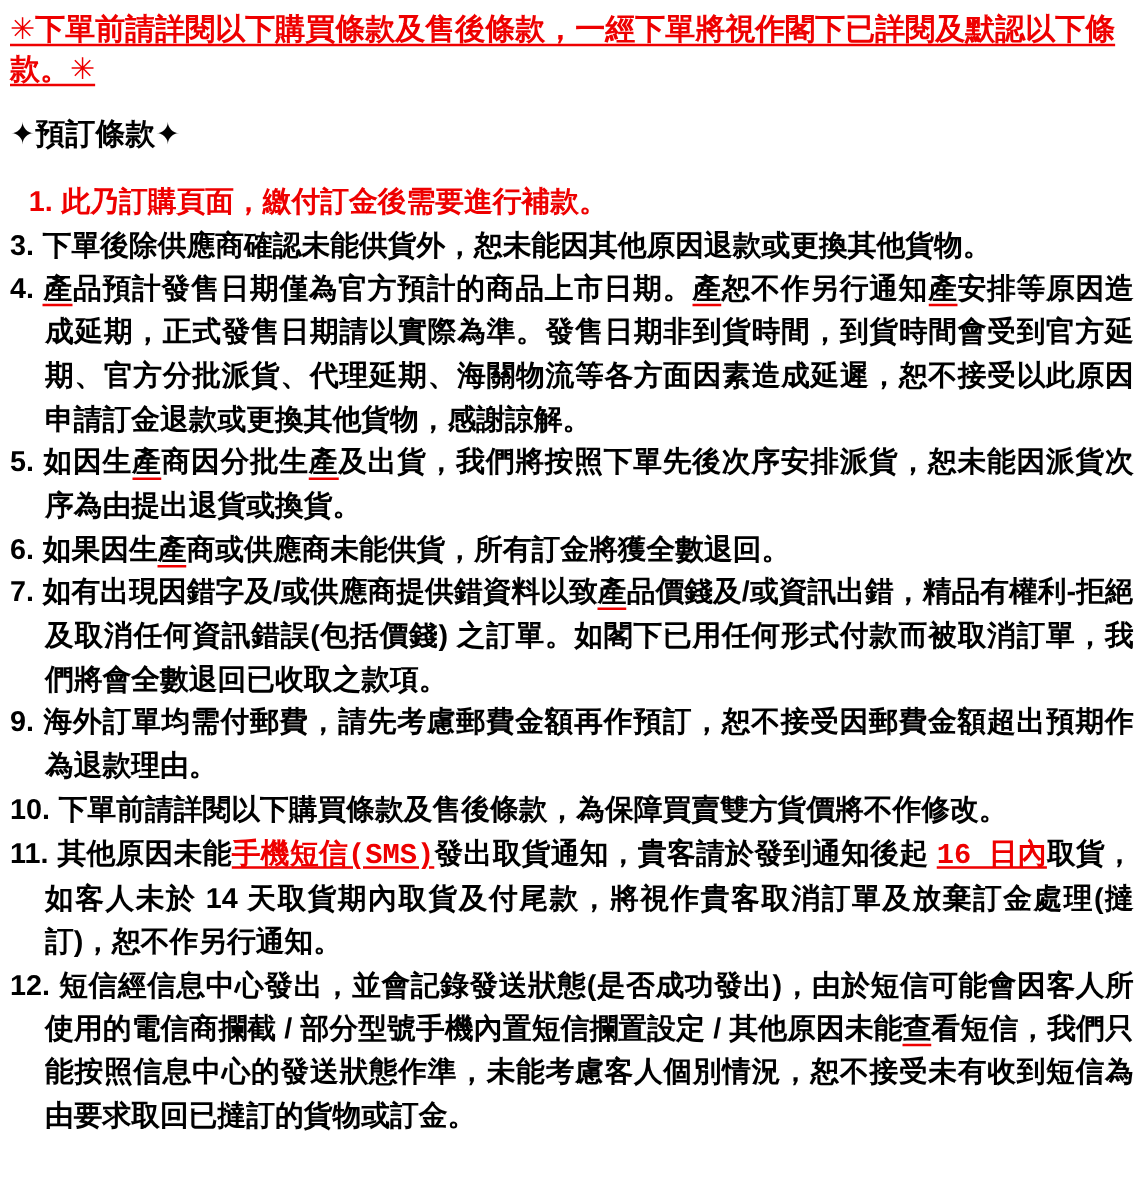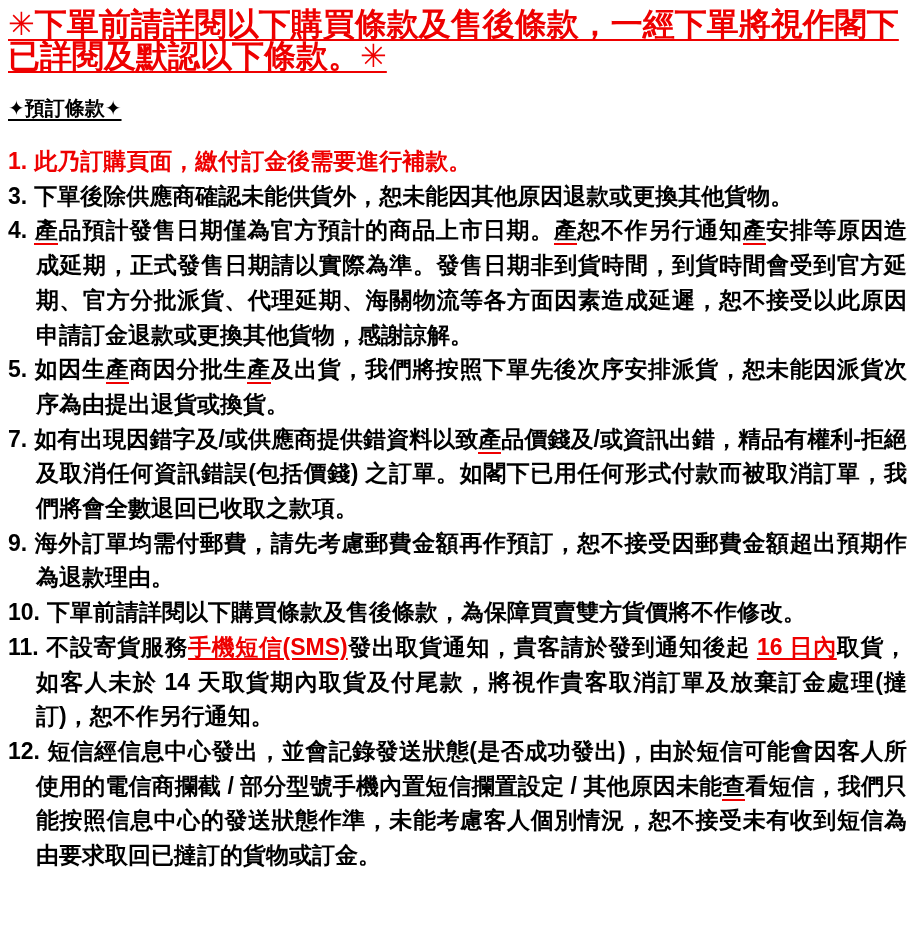--- a/index.html
+++ b/index.html
@@ -14,76 +14,77 @@
     width:913px;height:948px;overflow:hidden;
     background:var(--bg);
     color:var(--text);
     font-family:"Liberation Sans","DejaVu Sans",sans-serif;
     font-weight:700;
   }
   .page{padding:8px 6px 0 8px;}
 
   .notice{
     color:var(--red);
-    font-size:32px;
+    font-size:24px;
     line-height:32px;
     text-decoration:underline;
     text-decoration-thickness:2px;
     text-underline-offset:4px;
     margin:0 0 20px 0;
   }
   .section-title{
-    font-size:20px;
+    font-size:24px;
     line-height:32px;
-    text-decoration:underline;
     text-decoration-thickness:2px;
     text-underline-offset:4px;
     margin:0 0 20px 0;
   }
   ol.terms{
     list-style:none;
     margin:0;padding:0;
   }
   ol.terms li{
     font-size:23px;
     line-height:34.7px;
     padding-left:28px;
     text-indent:-28px;
     text-align:justify;
   }
   ol.terms li .num{
     padding-right:7px;
     white-space:nowrap;
   }
-  ol.terms li.red{color:var(--red);}
+  ol.terms li.red{color:var(--red);margin-left:15px;}
 
   .seg-red-u{
     color:var(--red);
     text-decoration:underline;
     text-decoration-thickness:2px;
     text-underline-offset:3px;
+    font-family:Liberation Mono, monospace;
   }
   .seg-mark{
     border-bottom:2px solid var(--red);
   }
 </style>
 </head>
 <body>
 
 <div class="page">
 
   <div class="notice">✳下單前請詳閱以下購買條款及售後條款，一經下單將視作閣下已詳閱及默認以下條款。✳</div>
 
   <div class="section-title">✦預訂條款✦</div>
 
   <ol class="terms">
       <li class="red"><span class="num">1.</span><span>此乃訂購頁面，繳付訂金後需要進行補款。</span></li>
       <li><span class="num">3.</span><span>下單後除供應商確認未能供貨外，恕未能因其他原因退款或更換其他貨物。</span></li>
       <li><span class="num">4.</span><span class="seg-mark">產</span><span>品預計發售日期僅為官方預計的商品上市日期。</span><span class="seg-mark">產</span><span>恕不作另行通知</span><span class="seg-mark">產</span><span>安排等原因造成延期，正式發售日期請以實際為準。發售日期非到貨時間，到貨時間會受到官方延期、官方分批派貨、代理延期、海關物流等各方面因素造成延遲，恕不接受以此原因申請訂金退款或更換其他貨物，感謝諒解。</span></li>
       <li><span class="num">5.</span><span>如因生</span><span class="seg-mark">產</span><span>商因分批生</span><span class="seg-mark">產</span><span>及出貨，我們將按照下單先後次序安排派貨，恕未能因派貨次序為由提出退貨或換貨。</span></li>
+      <li><span class="num">6.</span><span>如果因生</span><span class="seg-mark">產</span><span>商或供應商未能供貨，所有訂金將獲全數退回。</span></li>
       <li><span class="num">7.</span><span>如有出現因錯字及/或供應商提供錯資料以致</span><span class="seg-mark">產</span><span>品價錢及/或資訊出錯，精品有權利-拒絕及取消任何資訊錯誤(包括價錢) 之訂單。如閣下已用任何形式付款而被取消訂單，我們將會全數退回已收取之款項。</span></li>
       <li><span class="num">9.</span><span>海外訂單均需付郵費，請先考慮郵費金額再作預訂，恕不接受因郵費金額超出預期作為退款理由。</span></li>
       <li><span class="num">10.</span><span>下單前請詳閱以下購買條款及售後條款，為保障買賣雙方貨價將不作修改。</span></li>
-      <li><span class="num">11.</span><span>不設寄貨服務</span><span class="seg-red-u">手機短信(SMS)</span><span>發出取貨通知，貴客請於發到通知後起 </span><span class="seg-red-u">16 日內</span><span>取貨，如客人未於 14 天取貨期內取貨及付尾款，將視作貴客取消訂單及放棄訂金處理(撻訂)，恕不作另行通知。</span></li>
+      <li><span class="num">11.</span><span>其他原因未能</span><span class="seg-red-u">手機短信(SMS)</span><span>發出取貨通知，貴客請於發到通知後起 </span><span class="seg-red-u">16 日內</span><span>取貨，如客人未於 14 天取貨期內取貨及付尾款，將視作貴客取消訂單及放棄訂金處理(撻訂)，恕不作另行通知。</span></li>
       <li><span class="num">12.</span><span>短信經信息中心發出，並會記錄發送狀態(是否成功發出)，由於短信可能會因客人所使用的電信商攔截 / 部分型號手機內置短信攔置設定 / 其他原因未能</span><span class="seg-mark">查</span><span>看短信，我們只能按照信息中心的發送狀態作準，未能考慮客人個別情況，恕不接受未有收到短信為由要求取回已撻訂的貨物或訂金。</span></li>
     </ol>
 
 </div>
 
 </body></html>

